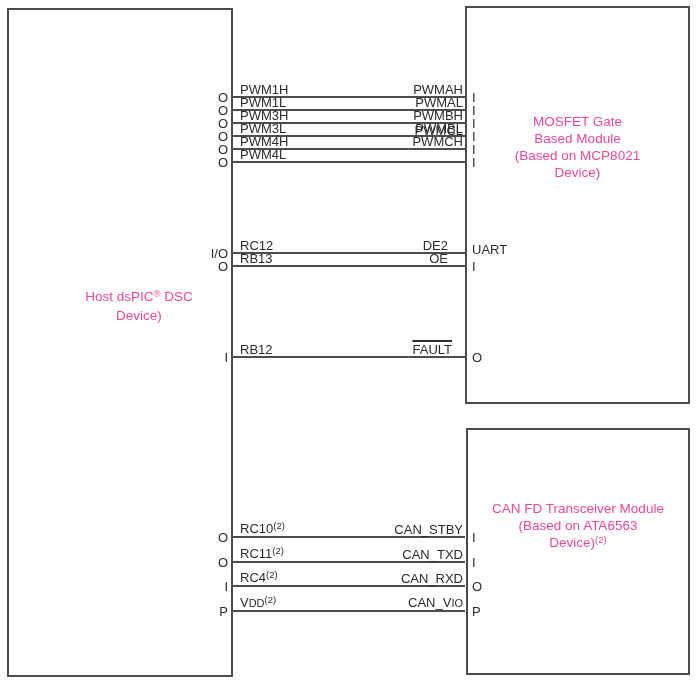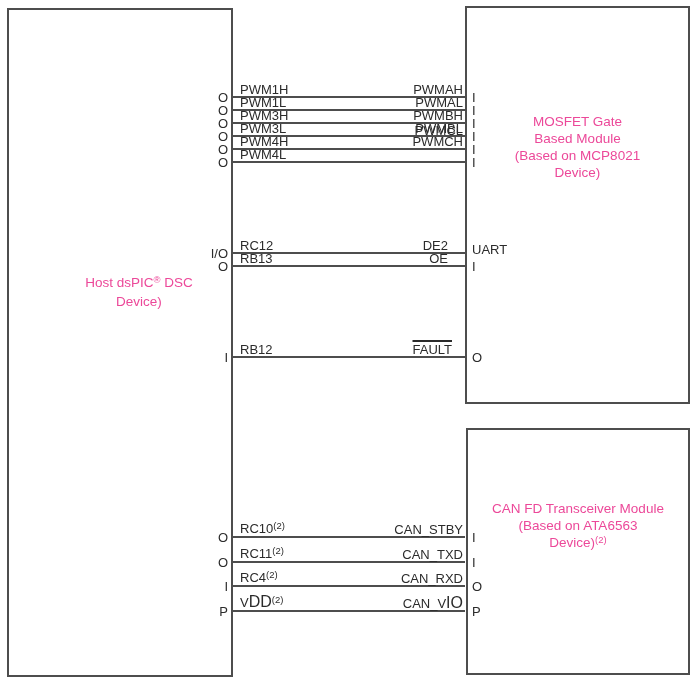--- a/index.html
+++ b/index.html
@@ -23,21 +23,21 @@
 
   .title {
     position: absolute;
     text-align: center;
     font-weight: normal;
     font-size: 13.5px;
     line-height: 17.5px;
     color: #ec4899;
     letter-spacing: 0;
   }
-  #host-title   { left: 7px;   top: 274px; width: 264px; }
+  #host-title   { left: 7px;   top: 288px; width: 264px; }
   #mosfet-title { left: 465px; top: 113px; width: 225px; line-height: 17px; }
   #can-title    { left: 466px; top: 500px; width: 224px; line-height: 17px; }
 
   .wire {
     position: absolute;
     left: 233px;
     width: 232px;
     height: 2px;
     background: #4d4d4d;
   }
@@ -54,21 +54,21 @@
     position: absolute;
     font-size: 13px;
     line-height: 14px;
     color: #2b2b2b;
     white-space: nowrap;
   }
   .des.dl { left: 190px; width: 38px; text-align: right; }
   .des.dr { left: 472px; }
 
   .sup { font-size: 9.5px; position: relative; top: -4px; }
-  .smallcap { font-size: 16px; margin-top: 40px; }
+  .smallcap { font-size: 11px; margin-top: 40px; }
   .ovl { text-decoration: overline; text-decoration-thickness: 1.5px; }
 </style>
 </head>
 <body>
 
 <div id="canvas">
 
   <div class="box" id="host-box"></div>
   <div class="box" id="mosfet-box"></div>
   <div class="box" id="can-box"></div>

